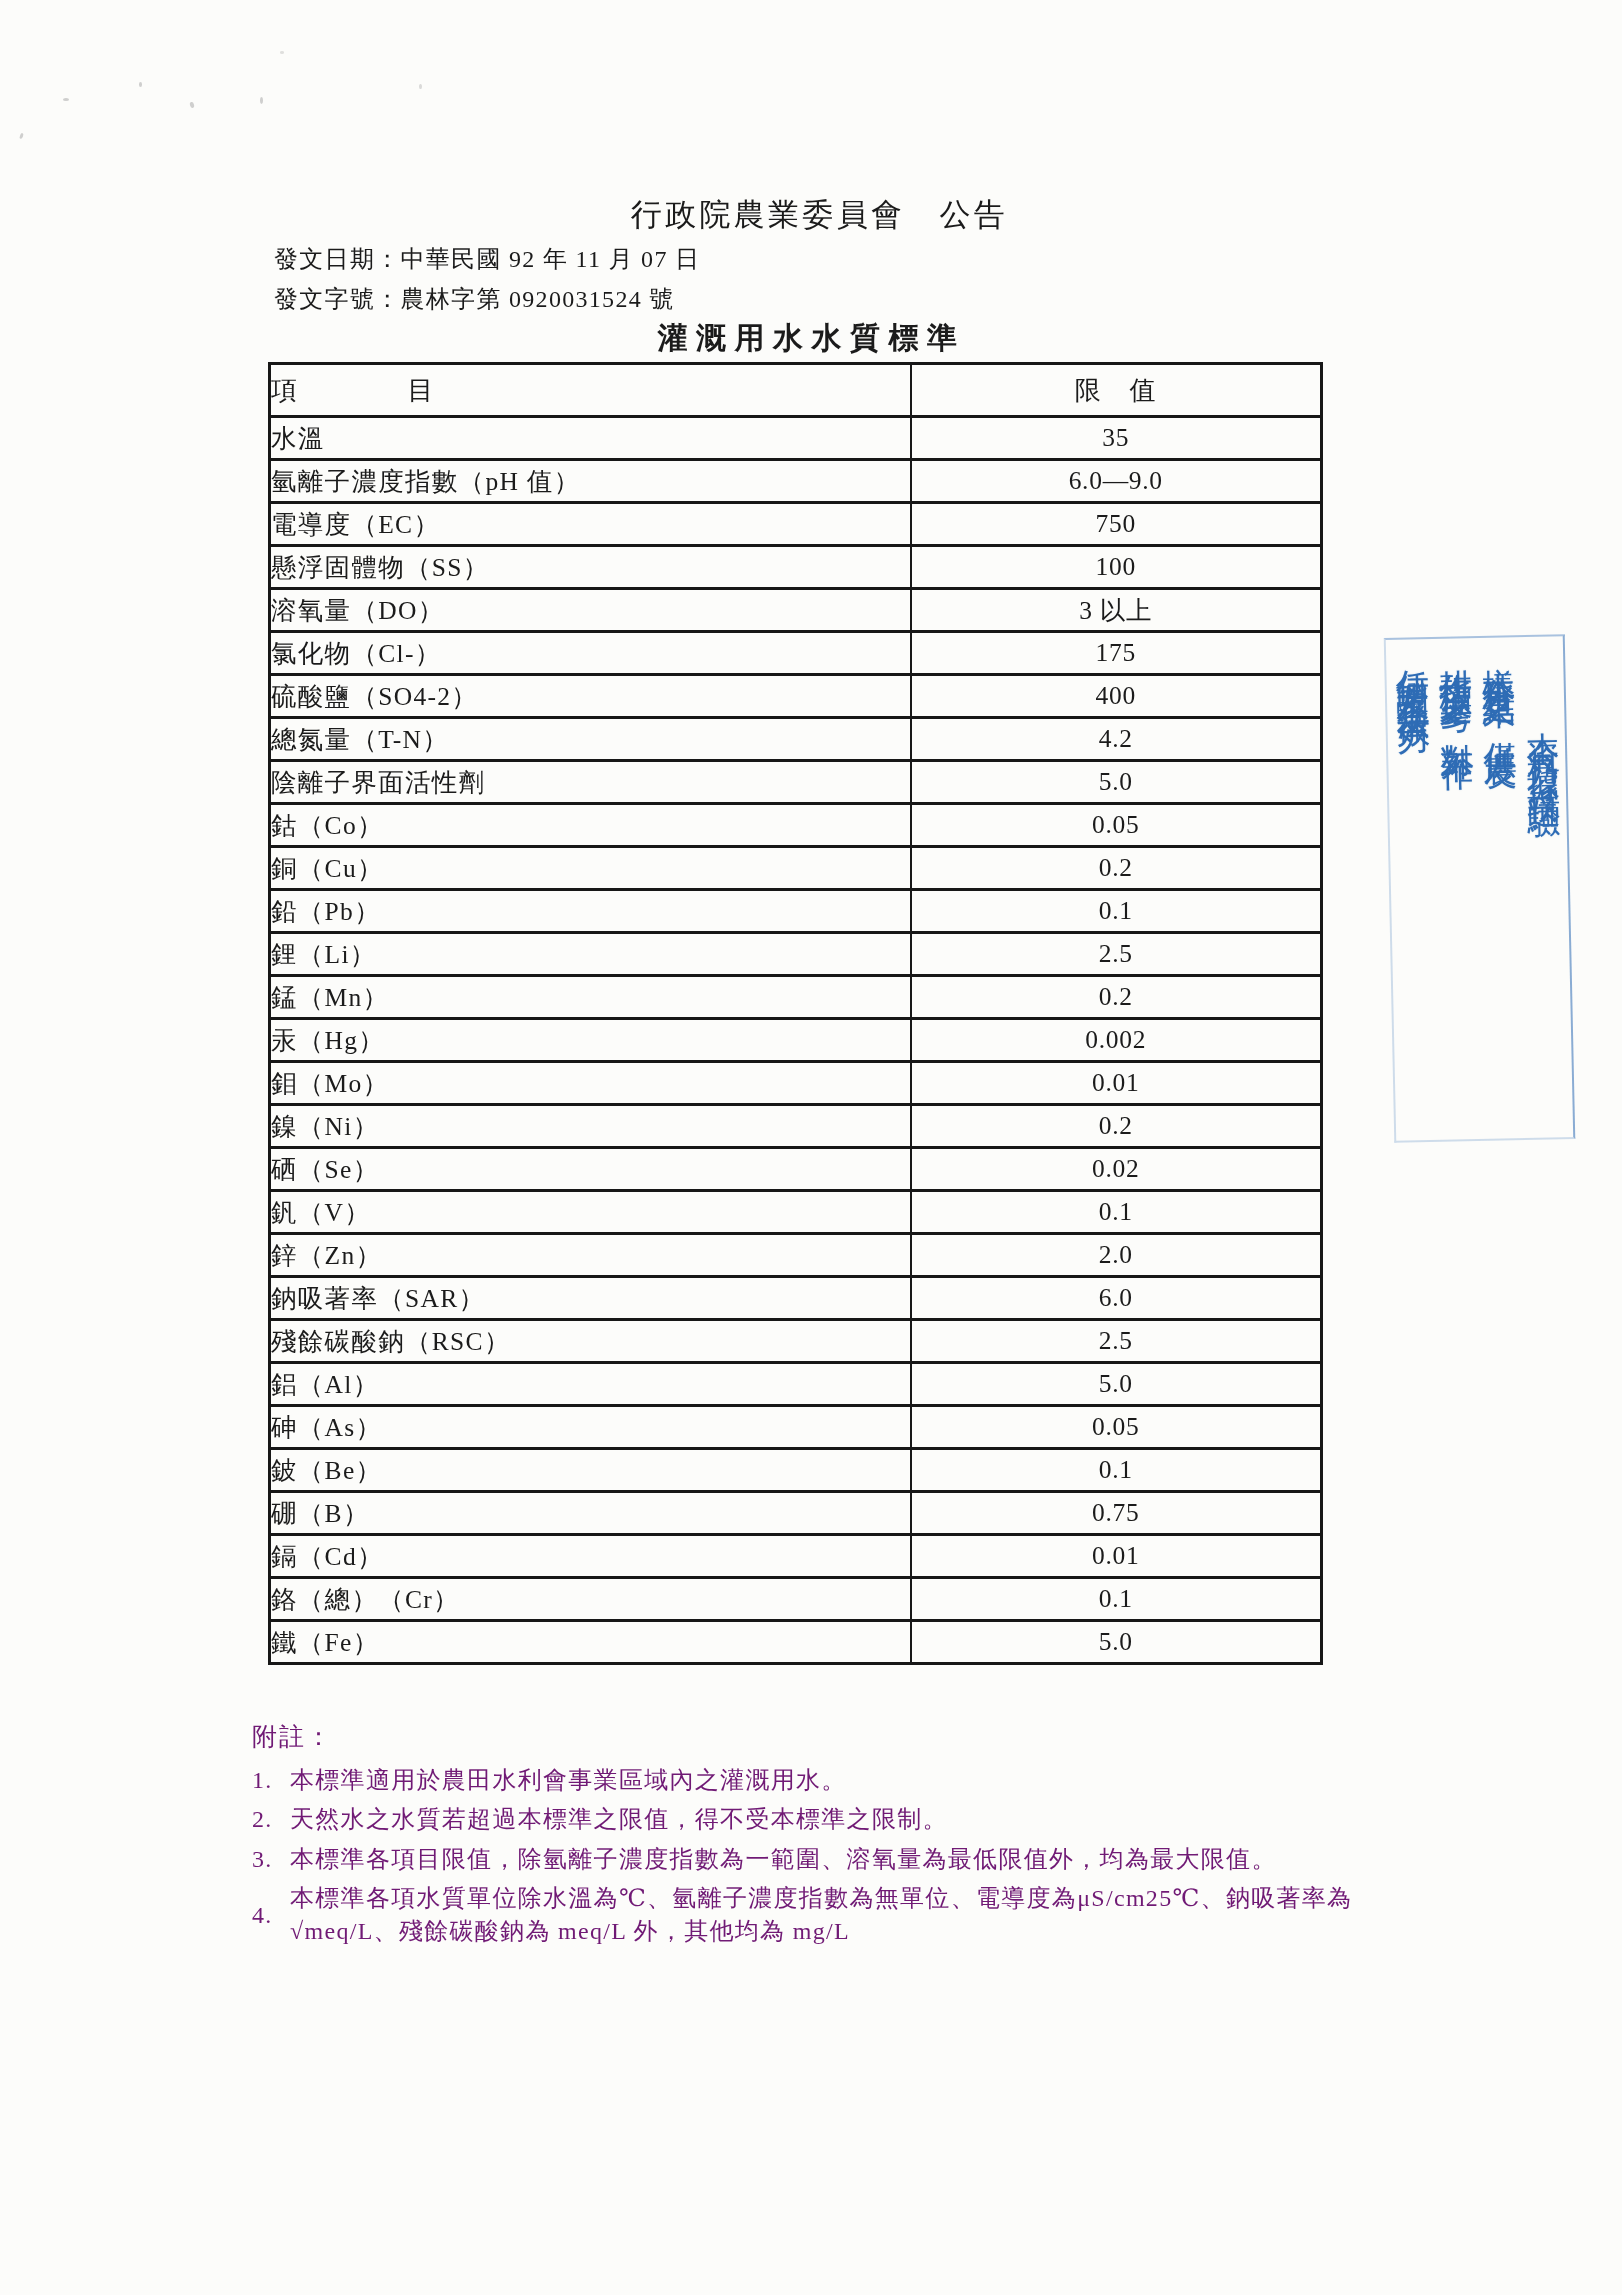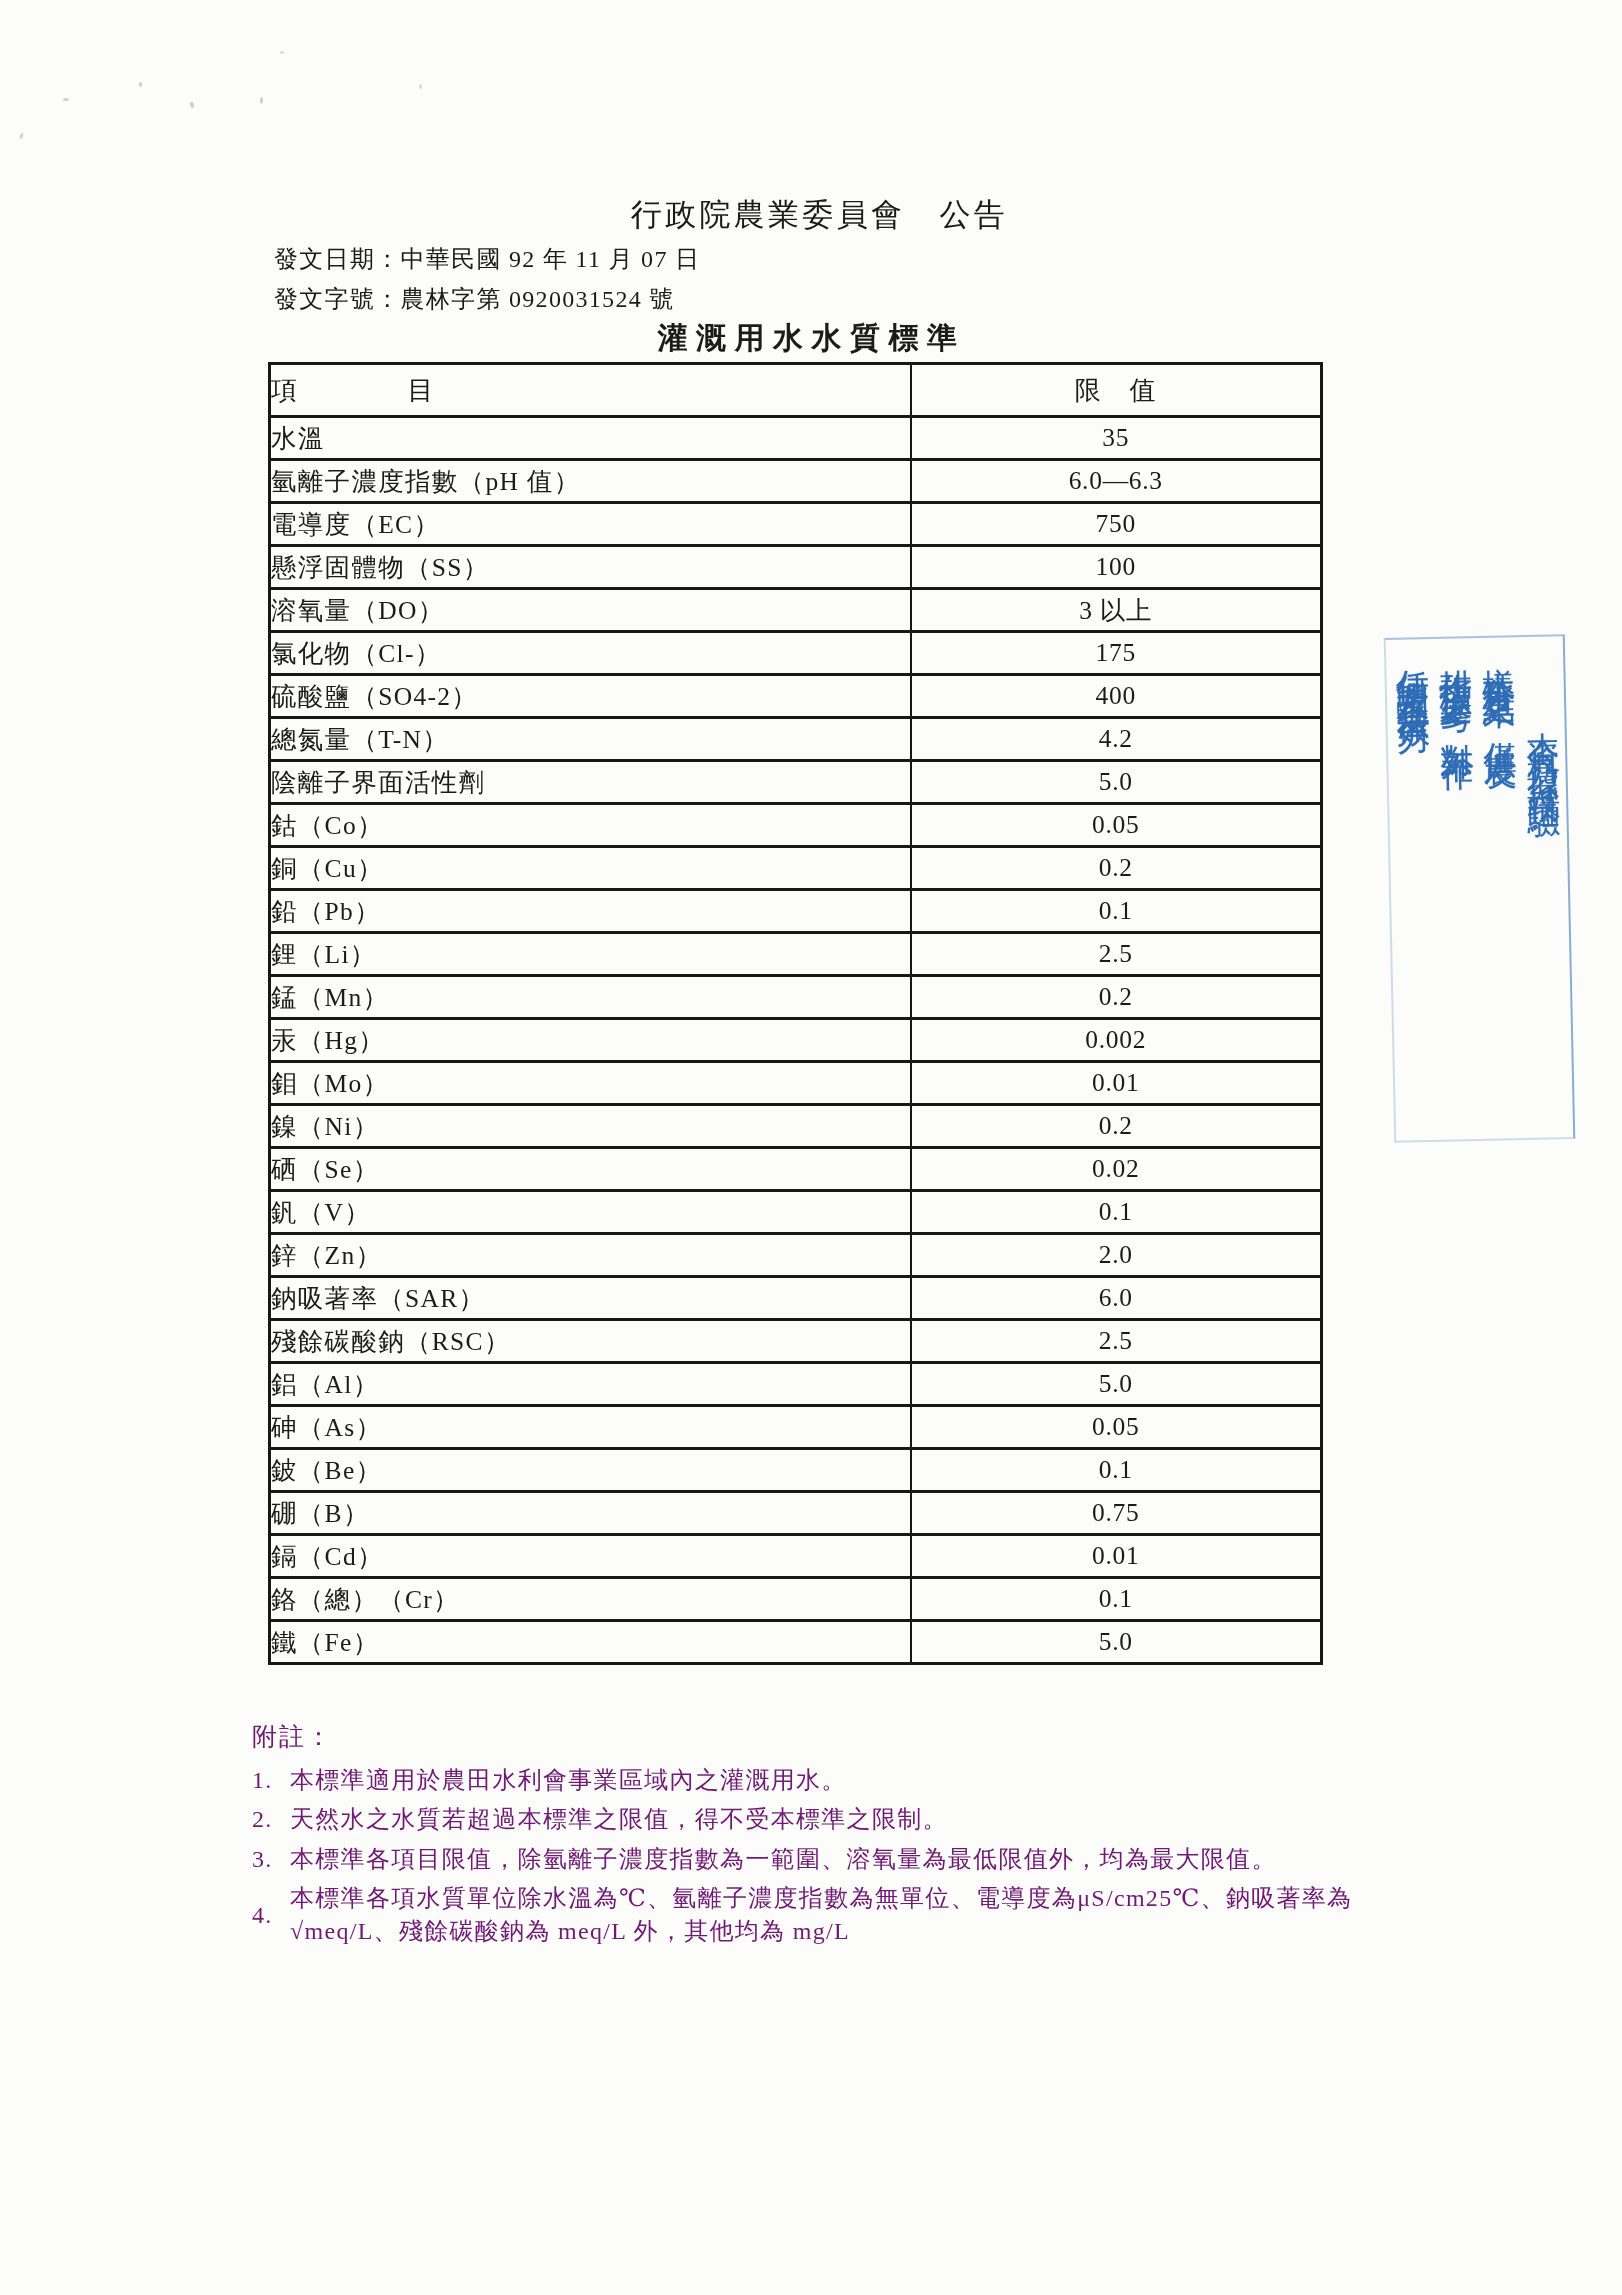--- a/index.html
+++ b/index.html
@@ -103,21 +103,21 @@
         <th class="h-limit">限　值</th>
       </tr>
     </thead>
     <tbody>
         <tr>
           <td class="cell-item">水溫</td>
           <td class="cell-limit">35</td>
         </tr>
         <tr>
           <td class="cell-item">氫離子濃度指數（pH 值）</td>
-          <td class="cell-limit">6.0—6.3</td>
+          <td class="cell-limit">6.0—9.0</td>
         </tr>
         <tr>
           <td class="cell-item">電導度（EC）</td>
           <td class="cell-limit">750</td>
         </tr>
         <tr>
           <td class="cell-item">懸浮固體物（SS）</td>
           <td class="cell-limit">100</td>
         </tr>
         <tr>

